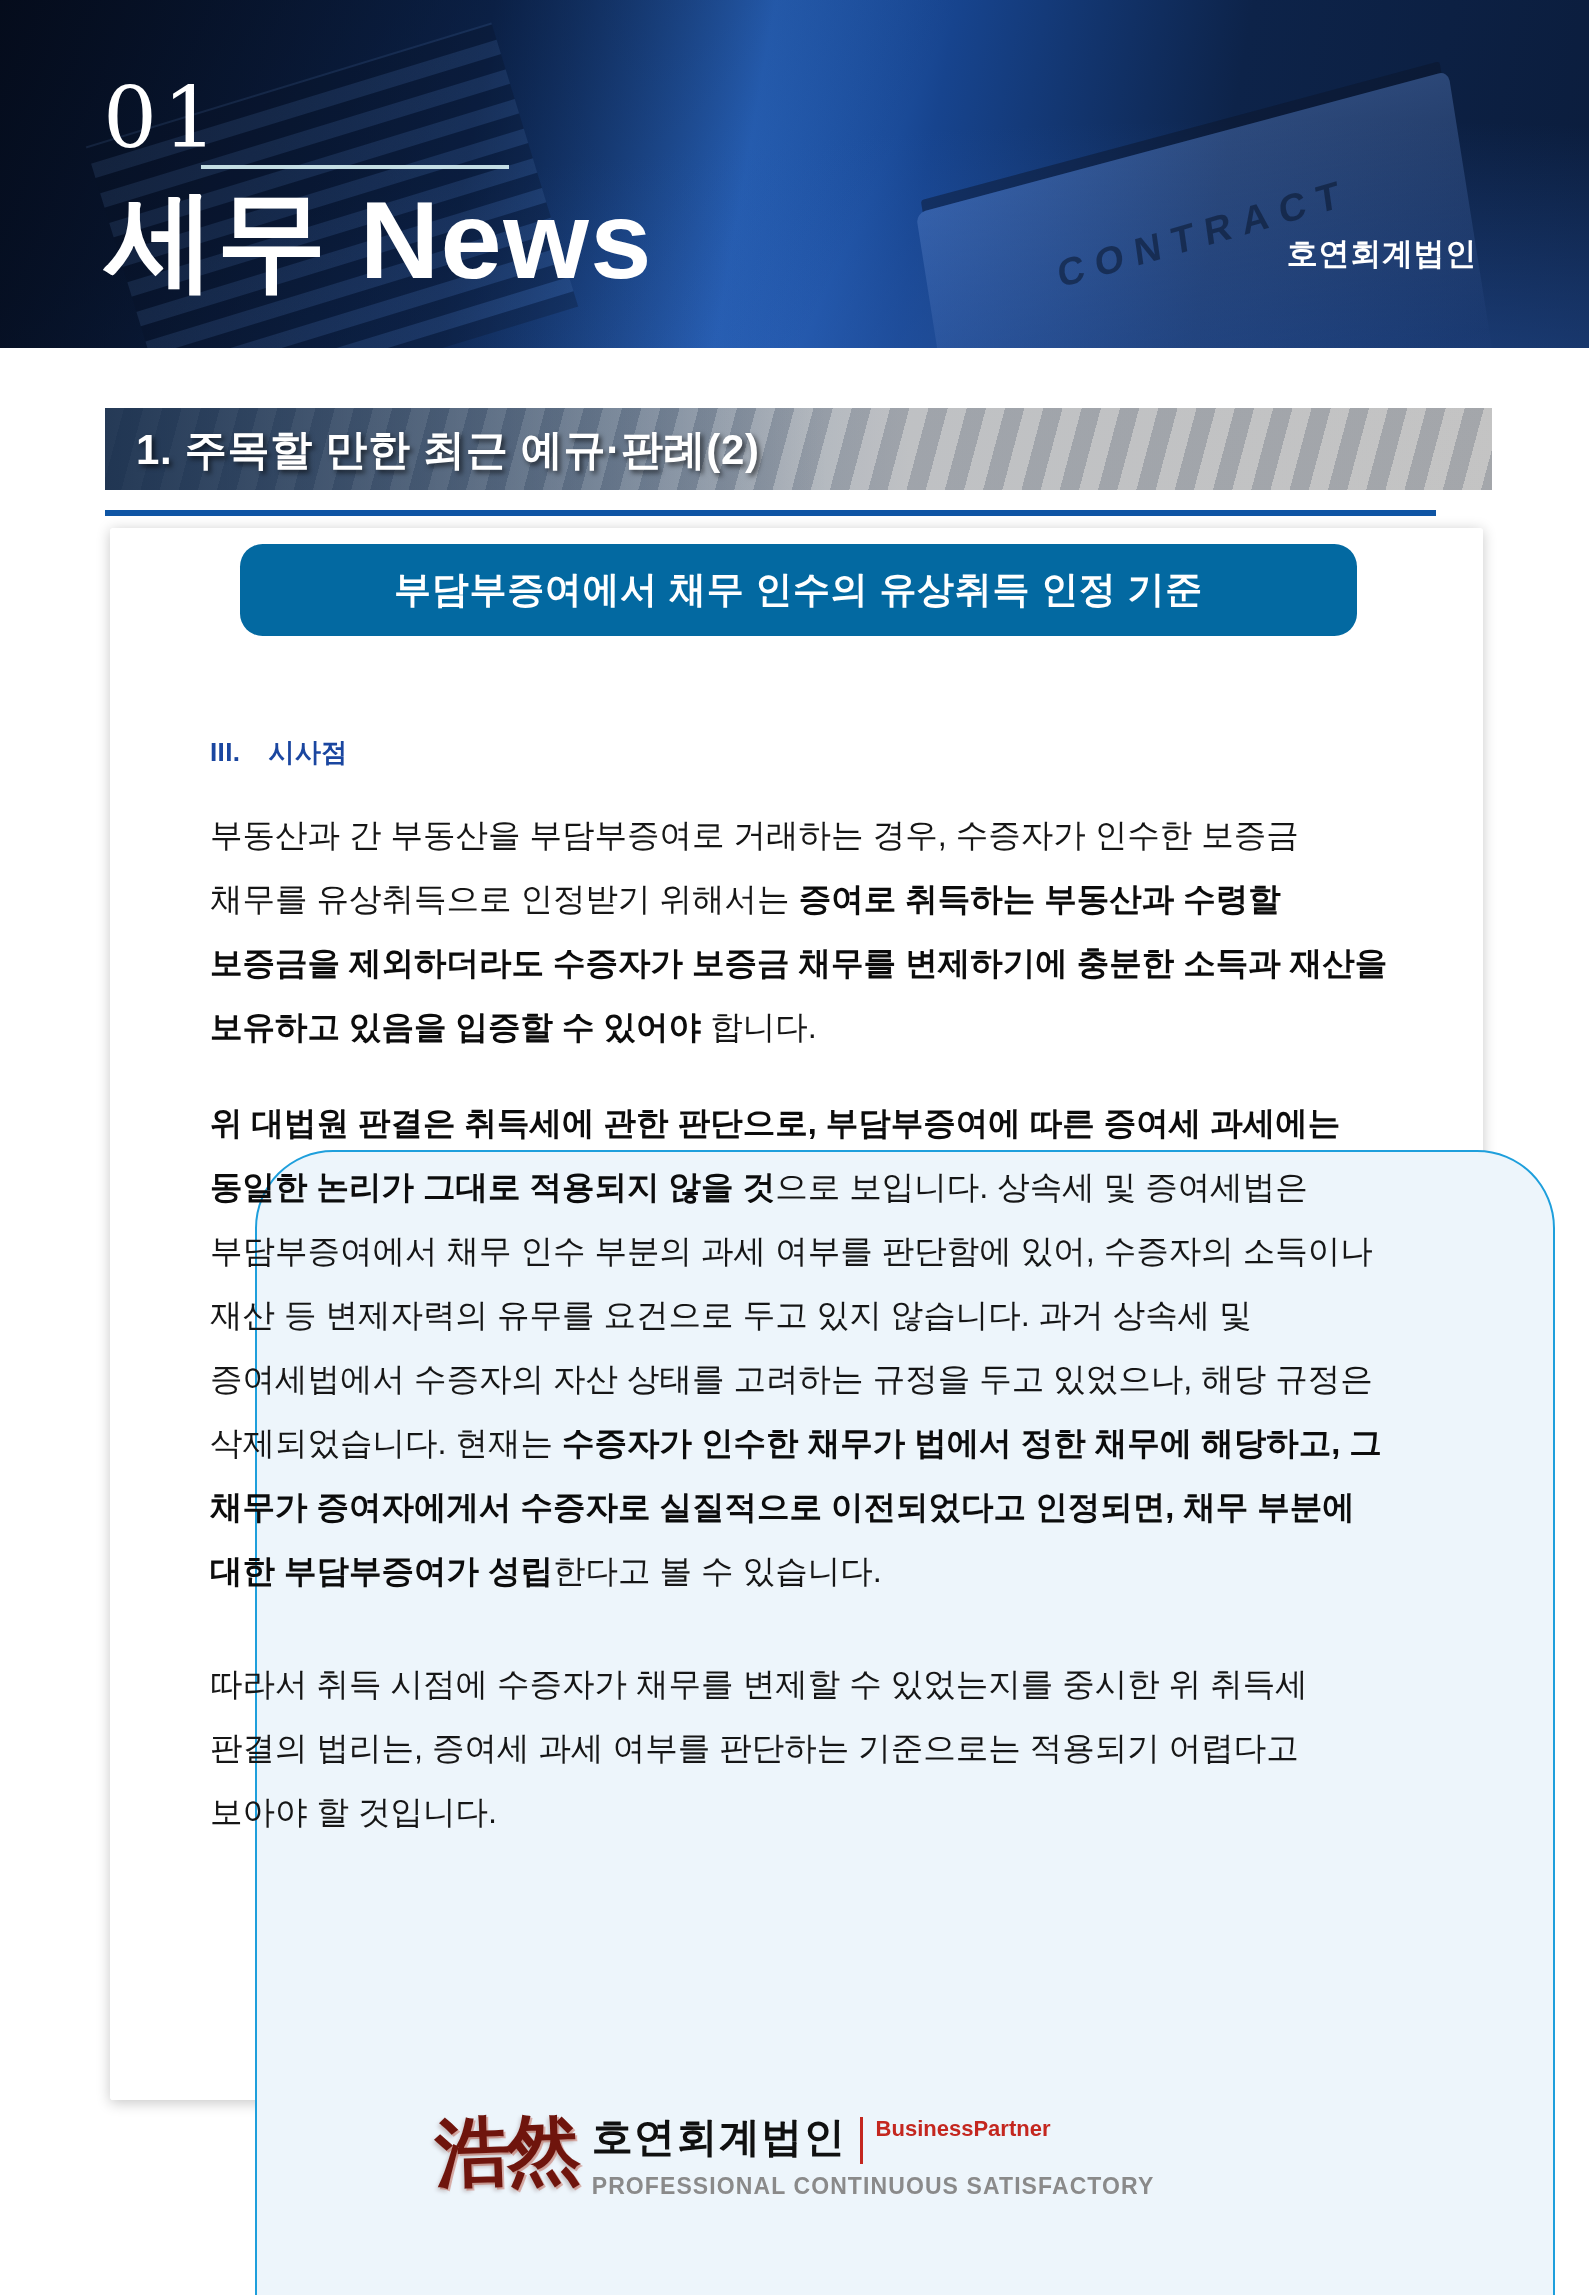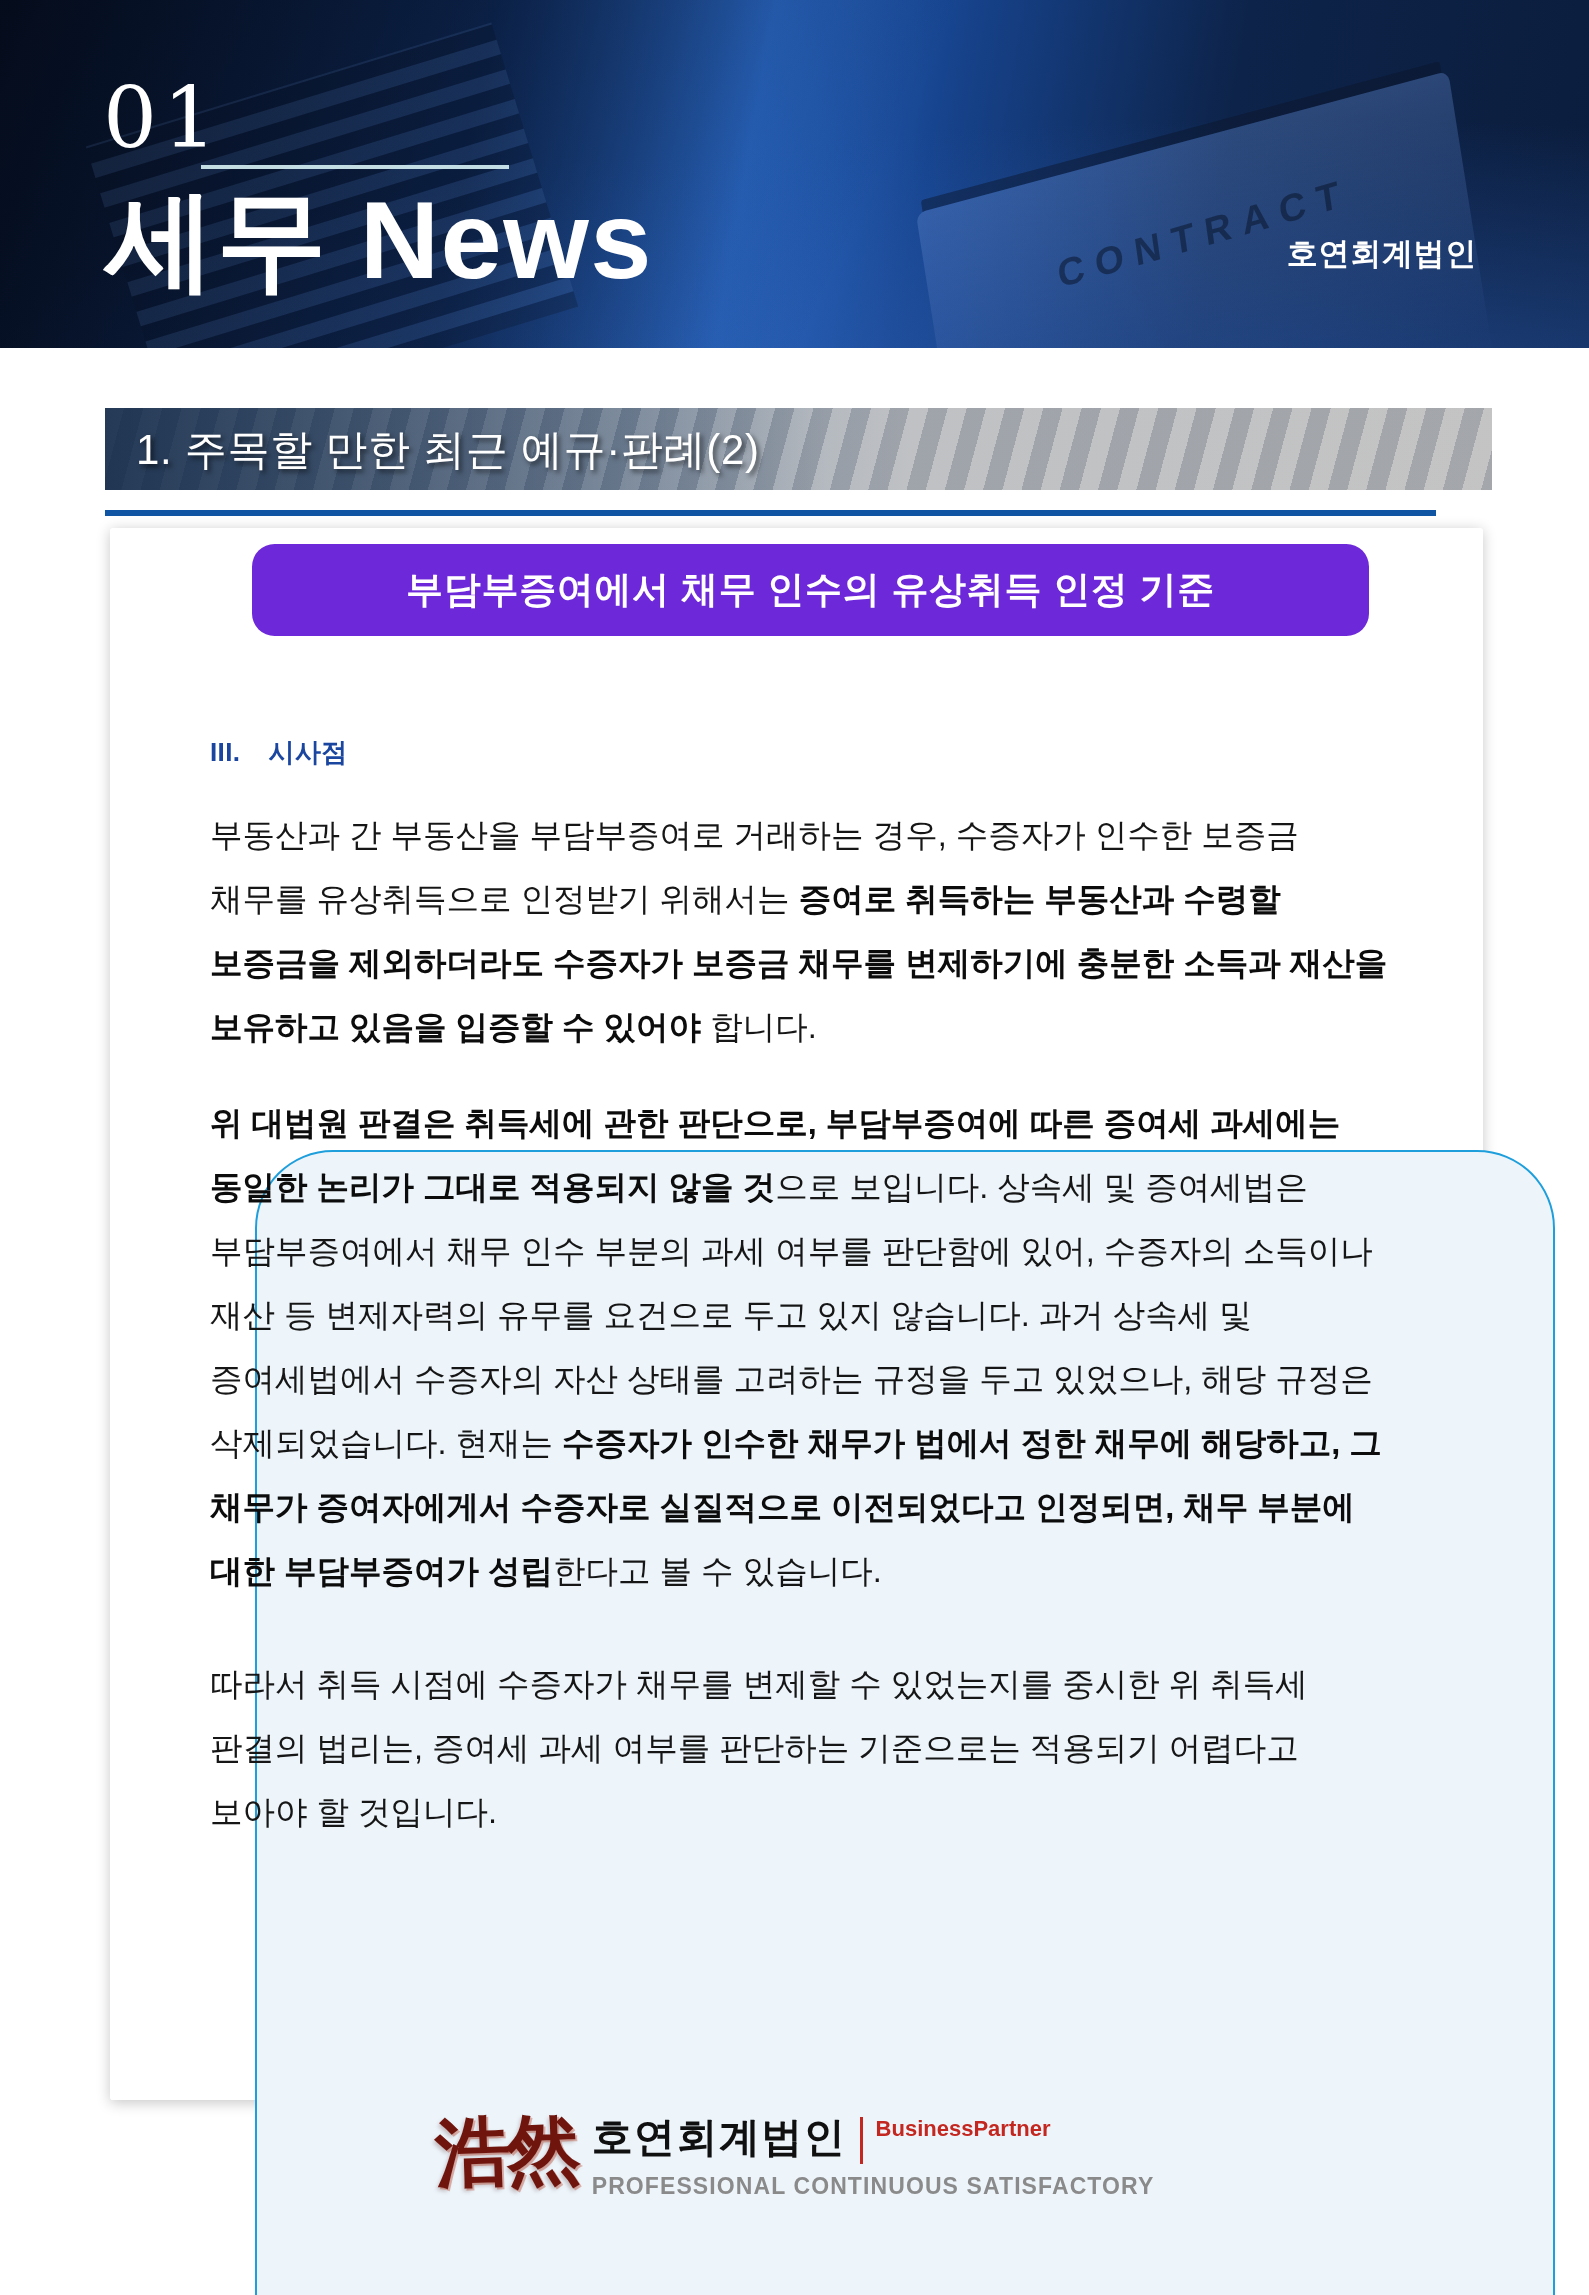--- a/index.html
+++ b/index.html
@@ -52,38 +52,38 @@
   
   .section-bar{
     position:absolute;left:105px;top:408px;width:1387px;height:82px;overflow:hidden;
     background-image:
       linear-gradient(90deg, rgba(24,45,74,.85) 0%, rgba(24,45,74,0) 52%),
       repeating-linear-gradient(105deg, rgba(255,255,255,.10) 0 18.4px, rgba(10,30,60,.14) 18.4px 37px),
       linear-gradient(90deg,#5d7490 0%,#93a0af 38%,#b8babd 58%,#bdbdbd 100%);
   }
   .section-bar-title{
     position:absolute;left:31px;top:0;height:82px;line-height:83px;
-    font-size:42px;font-weight:400;color:#ffffff;letter-spacing:0.7px;
+    font-size:42px;font-weight:700;color:#ffffff;letter-spacing:0.7px;
     text-shadow:2.8px 2.8px 5px rgba(0,0,0,.6);white-space:nowrap;
   }
   .blue-rule{
     position:absolute;left:105px;top:510px;width:1331px;height:5.7px;background:#0f55a4;
   }
   
   .card{
     position:absolute;left:110px;top:528px;width:1373px;height:1572px;background:#ffffff;
     border-radius:2.8px;box-shadow:0 2.8px 14px rgba(0,0,0,.22);
   }
   .content-box{
     position:absolute;left:145px;top:622px;width:1300px;height:1454px;box-sizing:border-box;
     background:#edf5fb;border:2.8px solid #1e9fdc;border-bottom-width:6.4px;border-radius:78px;
   }
   .card-title-pill{
-    position:absolute;left:252px;top:544px;width:1117px;height:92px;z-index:4;
-    background:#6d28d9;border-radius:22.6px;
+    position:absolute;left:240px;top:544px;width:1117px;height:92px;z-index:4;
+    background:#0369a1;border-radius:22.6px;
     display:flex;align-items:center;justify-content:center;
     font-size:37px;font-weight:800;color:#ffffff;letter-spacing:0.7px;white-space:nowrap;
   }
   
   .content{
     position:absolute;left:210px;top:735px;width:1195px;z-index:5;color:#151515;
   }
   .sec-heading{
     display:flex;align-items:baseline;margin:0;
     font-size:26px;font-weight:700;color:#1a46a0;letter-spacing:0.4px;

